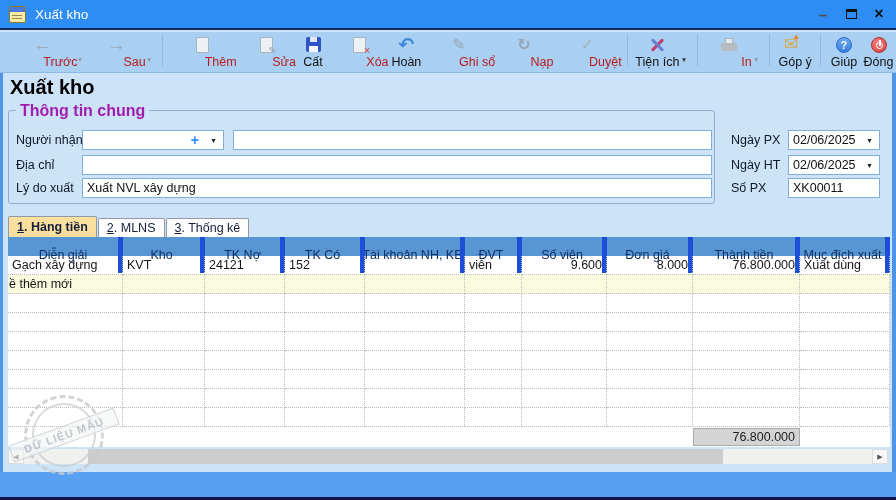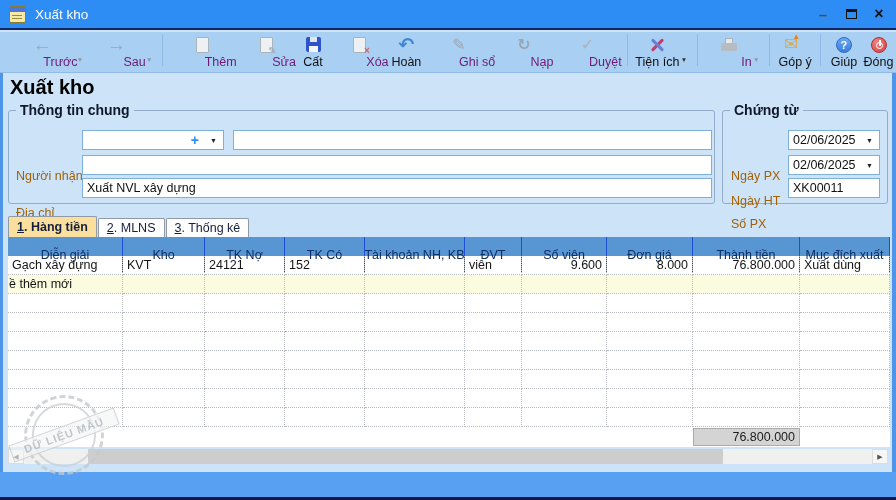--- a/index.html
+++ b/index.html
@@ -17,21 +17,21 @@
   .win-btn { width:22px; height:22px; display:flex; align-items:center; justify-content:center; cursor:default; }
   .glyph-min { color:#5a4a3a; font-weight:bold; font-size:15px; }
   .glyph-max { width:11px; height:10px; border:1px solid #111; border-top:3px solid #111; background:transparent; }
   .glyph-close { color:#111; font-weight:bold; font-size:16px; }
 
   
   .toolbar { position:absolute; left:0; top:32px; width:896px; height:41px; background:#a9cff2; border-bottom:1px solid #8fb9e6; display:flex; align-items:center; padding-left:8px; }
   .tbtn { display:flex; flex-direction:column; align-items:center; justify-content:flex-start; min-width:34px; padding:1px 5px 0 5px; height:38px; }
   .tbtn .ic { height:21px; display:flex; align-items:center; justify-content:center; }
   .tlbl { font-size:12.5px; color:#111; line-height:15px; white-space:nowrap; }
-  .disabled .tlbl { color:#701a75;margin-left:36px; }
+  .disabled .tlbl { color:#b91c1c;margin-left:36px; }
   .ar { font-size:19px; font-weight:bold; color:#9aa6b2; line-height:18px; }
   .ar.blue { color:#3f87d6; }
   .tb-caret { font-size:6.5px; color:#333; margin:14px 4px 0 0; }
   .tb-caret.dim { color:#8f9aa6; }
   .tsep { width:1px; height:32px; background:#8fb9e6; margin:0 6px 4px 6px; }
   .doc { position:relative; width:13px; height:16px; background:#eef1f4; border:1.4px solid #aab2ba; border-radius:1px; }
   .doc .ov { position:absolute; right:-5px; bottom:-4px; font-size:10px; line-height:10px; }
   .ov.red { color:#c96a6a; font-weight:bold; }
   .ov.gray { color:#9aa6b2; }
   .floppy { position:relative; width:15px; height:15px; background:#2f54c8; border-radius:2px; }
@@ -53,37 +53,37 @@
   .power .ring { position:absolute; left:4px; top:4.5px; width:7px; height:7px; border:1.6px solid #fff; border-radius:50%; }
   .power .bar { position:absolute; left:7px; top:2px; width:2px; height:6px; background:#fff; }
 
   
   .page-heading { position:absolute; left:10px; top:76px; font-size:20px; font-weight:bold; color:#000; }
 
   
   .groupbox { position:absolute; border:1px solid #93accb; border-radius:3px; }
   .gb-general { left:8px; top:110px; width:707px; height:94px; }
   .gb-chungtu { left:722px; top:110px; width:166px; height:94px; }
-  .gb-legend { position:absolute; top:-9px; left:7px; background:#cde3f7; padding:0 4px; font-weight:bold; font-size:14px; color:#0f172a; }
-  .fld-label { position:absolute; font-size:12.5px; color:#a16207;margin-top:36px; }
+  .gb-legend { position:absolute; top:-9px; left:7px; background:#cde3f7; padding:0 4px; font-weight:bold; font-size:16px; color:#a21caf; }
+  .fld-label { position:absolute; font-size:12.5px; color:#0f172a; }
   .fld { position:absolute; background:#fff; border:1px solid #7fb0dd; height:20px; font-size:12.5px; padding:0 4px; display:flex; align-items:center; }
   .combo-plus { position:absolute; right:24px; top:1px; color:#2f8ef5; font-weight:bold; font-size:14px; }
   .combo-caret { position:absolute; right:6px; top:6px; font-size:7px; color:#222; }
 
   
   .tabs { position:absolute; left:8px; top:216px; display:flex; align-items:flex-end; }
   .tab { border:1px solid #8f9aa6; border-bottom:none; background:#fdfdfd; height:19px; padding:0 8px; font-size:12.5px; display:flex; align-items:center; color:#15203c; margin-right:1px; border-radius:2px 2px 0 0; }
   .tab.active { background:#fbdf9e; height:21px; font-weight:bold; }
   .tab .num { text-decoration:underline; }
 
   
   .grid { position:absolute; left:8px; top:237px; width:882px; background:#fff; }
   .grow { display:flex; width:882px; }
   .ghead { background:#5795d3; height:19px; }
-  .gh { color:#0e2f63; font-size:12.5px; display:flex; align-items:center; justify-content:center; border-right:1px solid #1d4ed8; height:36px; white-space:nowrap; overflow:hidden; }
+  .gh { color:#0e2f63; font-size:12.5px; display:flex; align-items:center; justify-content:center; border-right:5px solid #1d4ed8; height:36px; white-space:nowrap; overflow:hidden; }
   .gc { font-size:12.5px; color:#151515; display:flex; align-items:center; height:19px; padding:0 4px; border-right:1px dotted #b8bcc0; border-bottom:1px dotted #b8bcc0; white-space:nowrap; overflow:hidden; }
   .gc.r { justify-content:flex-end; }
   .row-new { background:#fbfbdf; }
   .row-new .hint { margin-left:-3px;text-align:center; }
   .c0{width:115px}.c1{width:82px}.c2{width:80px}.c3{width:80px}.c4{width:100px}
   .c5{width:57px}.c6{width:85px}.c7{width:86px}.c8{width:107px}.c9{width:90px}
   .gsummary { display:flex; width:882px; height:20px; background:#fff; align-items:center; }
   .sum-cell { margin-left:685px; width:107px; height:18px; background:#d4d4d4; border:1px solid #ababab; display:flex; align-items:center; justify-content:flex-end; padding:0 4px; font-size:12.5px; color:#222; }
 
   
@@ -258,32 +258,29 @@
   </div>
   <span class="fld-label" style="left:16px; top:133px;">Người nhận</span>
   <div class="fld" style="left:82px; top:130px; width:142px;">
     <span></span>
     <span class="combo-plus">+</span>
     <span class="combo-caret">▼</span>
   </div>
   <div class="fld" style="left:233px; top:130px; width:479px;">
     <span></span>
   </div>
-  <span class="fld-label" style="left:16px; top:170px;">Địa chỉ</span>
+  <span class="fld-label" style="left:16px; top:158px;">Địa chỉ</span>
   <div class="fld" style="left:82px; top:155px; width:630px;">
     <span></span>
   </div>
   <span class="fld-label" style="left:16px; top:181px;">Lý do xuất</span>
   <div class="fld" style="left:82px; top:178px; width:630px;text-align:right;">
     <span>Xuất NVL xây dựng</span>
   </div>
 
-  <div class="groupbox gb-chungtu">
-    <span class="gb-legend">Chứng từ</span>
-  </div>
   <span class="fld-label" style="left:731px; top:133px;">Ngày PX</span>
   <div class="fld" style="left:788px; top:130px; width:92px;">
     <span>02/06/2025</span>
     <span class="combo-caret">▼</span>
   </div>
   <span class="fld-label" style="left:731px; top:158px;">Ngày HT</span>
   <div class="fld" style="left:788px; top:155px; width:92px;">
     <span>02/06/2025</span>
     <span class="combo-caret">▼</span>
   </div>

